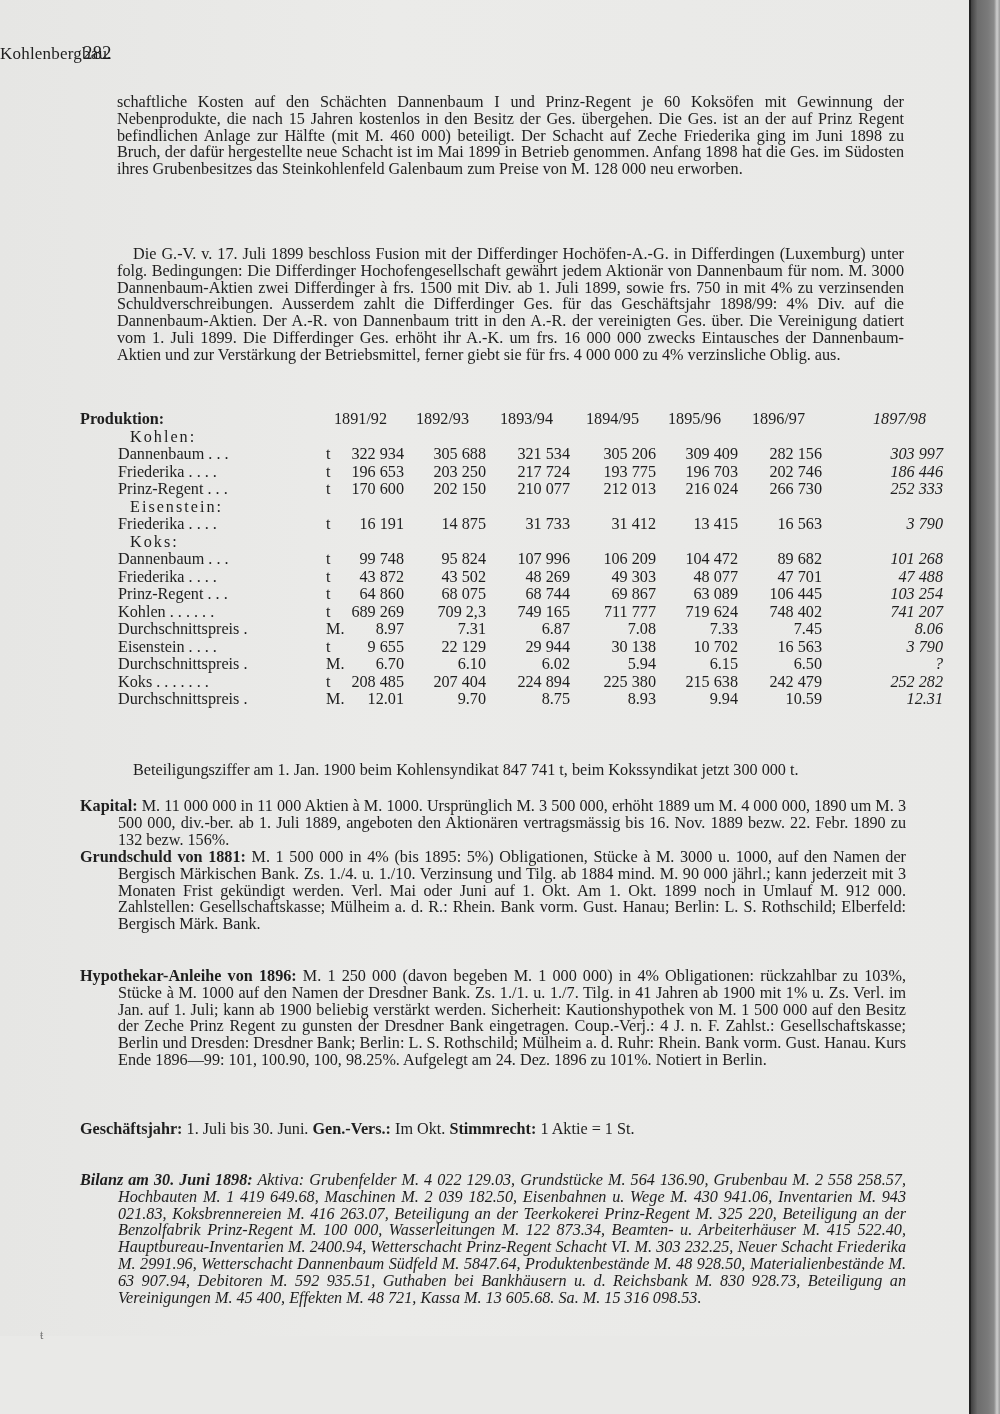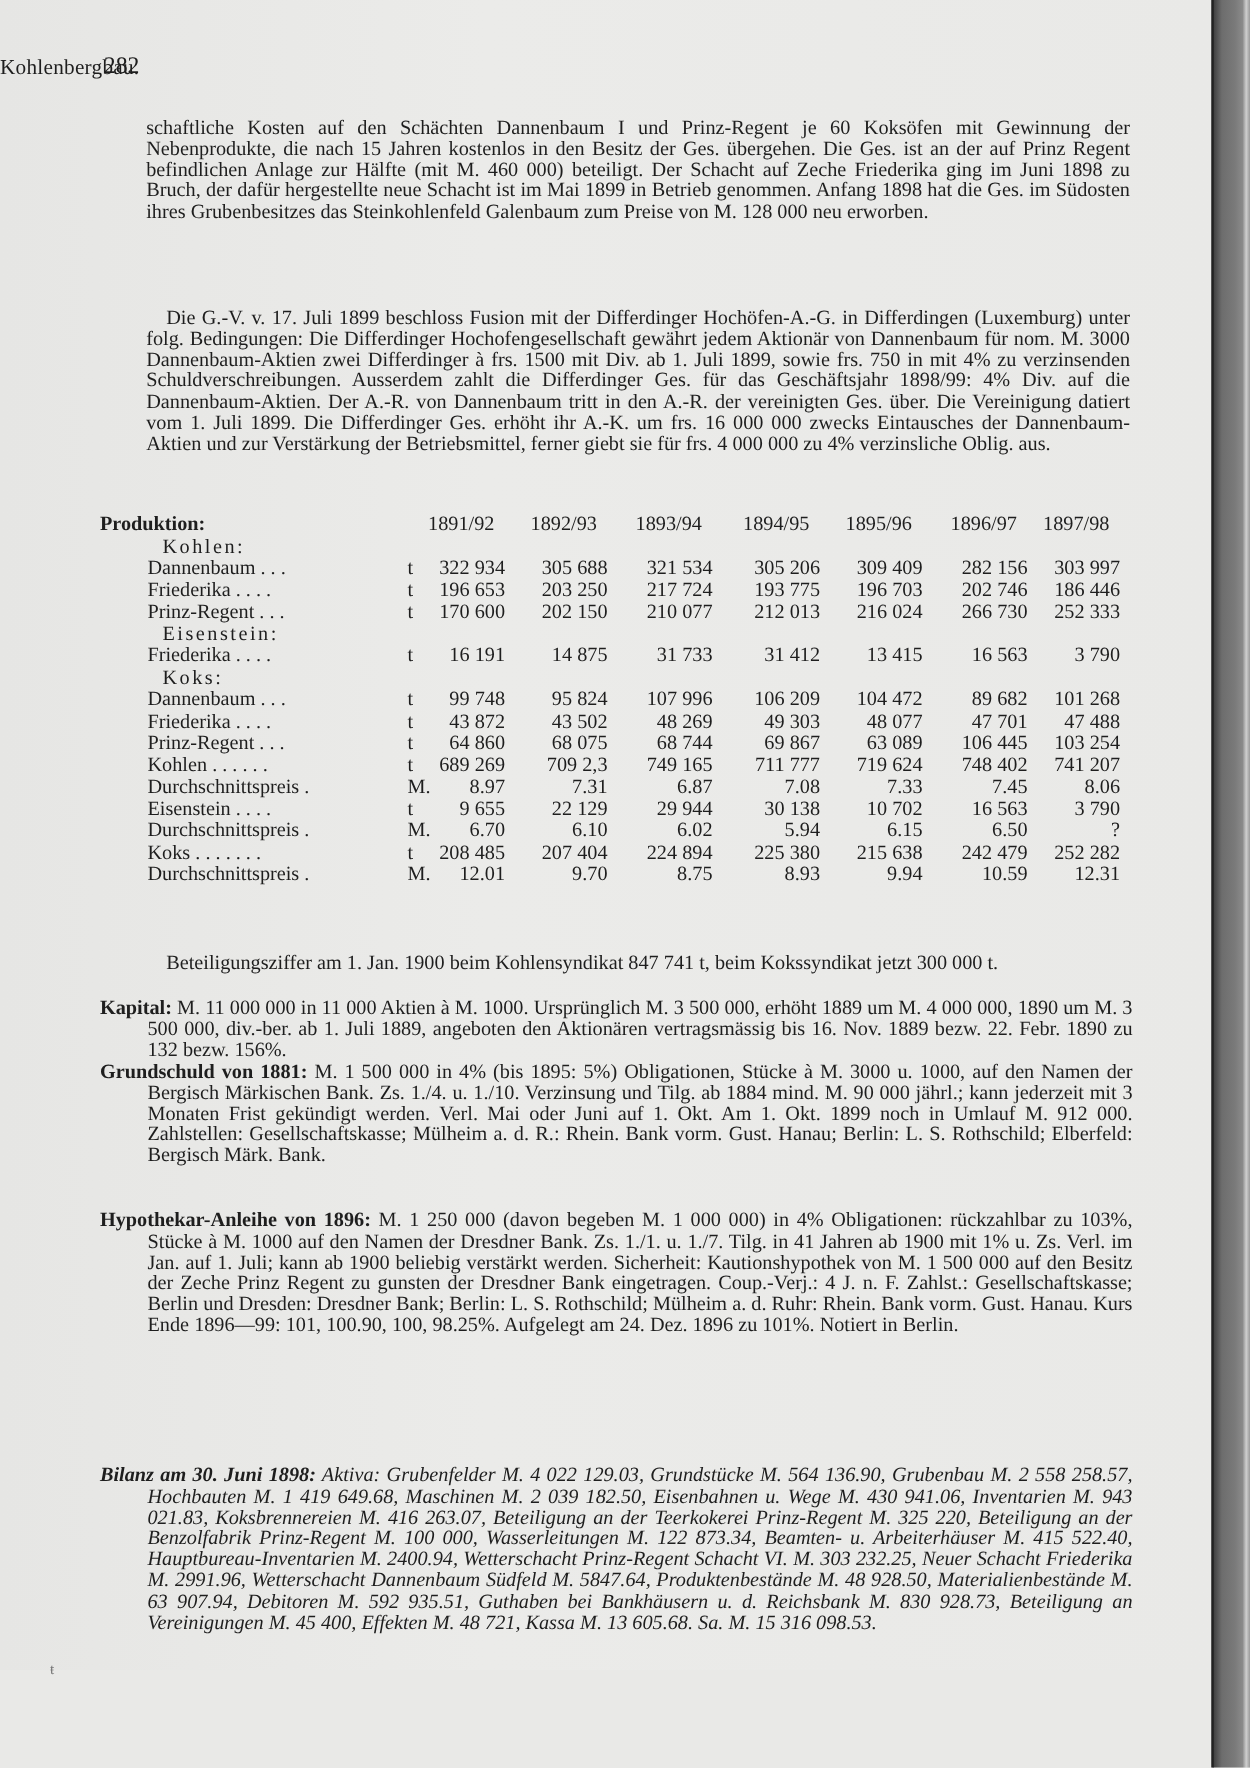--- a/index.html
+++ b/index.html
@@ -33,22 +33,22 @@
   .indent { text-indent: 16px; }
 
   .table { position: absolute; left: 80px; top: 410px; width: 830px; font-size: 16.2px; }
   .trow { position: relative; height: 17.5px; white-space: nowrap; }
   .trow .label { position: absolute; left: 38px; }
   .trow .sub { position: absolute; left: 50px; letter-spacing: 2px; }
   .trow .head { position: absolute; left: 0; font-weight: bold; }
   .trow .unit { position: absolute; left: 246px; width: 14px; text-align: left; }
   .trow .v { position: absolute; width: 70px; text-align: right; }
   .c0 { left: 254px; } .c1 { left: 336px; } .c2 { left: 420px; }
-  .c3 { left: 506px; } .c4 { left: 588px; } .c5 { left: 672px; } .c6 { left: 746px; }
-  .year { position: absolute; width: 70px; text-align: center; }
+  .c3 { left: 506px; } .c4 { left: 588px; } .c5 { left: 672px; } .c6 { left: 793px; font-style: italic; }
+  .year { position: absolute; width: 70px; text-align: left; }
 
   .section { position: absolute; left: 80px; width: 826px; font-size: 16.2px; line-height: 16.8px; text-align: justify; }
   .section p { margin: 0; padding-left: 38px; text-indent: -38px; }
   .section b { font-weight: bold; }
 </style>
 </head>
 <body>
 
 <div class="page">
   <div class="page-number">282</div>
@@ -235,20 +235,25 @@
   </div>
 
   <div class="section" style="top:849px;">
     <p><b>Grundschuld von 1881:</b> <span>M. 1 500 000 in 4% (bis 1895: 5%) Obligationen, Stücke à M. 3000 u. 1000, auf den Namen der Bergisch Märkischen Bank. Zs. 1./4. u. 1./10. Verzinsung und Tilg. ab 1884 mind. M. 90 000 jährl.; kann jederzeit mit 3 Monaten Frist gekündigt werden. Verl. Mai oder Juni auf 1. Okt. Am 1. Okt. 1899 noch in Umlauf M. 912 000. Zahlstellen: Gesellschaftskasse; Mülheim a. d. R.: Rhein. Bank vorm. Gust. Hanau; Berlin: L. S. Rothschild; Elberfeld: Bergisch Märk. Bank.</span></p>
   </div>
 
   <div class="section" style="top:968px;">
     <p><b>Hypothekar-Anleihe von 1896:</b> <span>M. 1 250 000 (davon begeben M. 1 000 000) in 4% Obligationen: rückzahlbar zu 103%, Stücke à M. 1000 auf den Namen der Dresdner Bank. Zs. 1./1. u. 1./7. Tilg. in 41 Jahren ab 1900 mit 1% u. Zs. Verl. im Jan. auf 1. Juli; kann ab 1900 beliebig verstärkt werden. Sicherheit: Kautionshypothek von M. 1 500 000 auf den Besitz der Zeche Prinz Regent zu gunsten der Dresdner Bank eingetragen. Coup.-Verj.: 4 J. n. F. Zahlst.: Gesellschaftskasse; Berlin und Dresden: Dresdner Bank; Berlin: L. S. Rothschild; Mülheim a. d. Ruhr: Rhein. Bank vorm. Gust. Hanau. Kurs Ende 1896—99: 101, 100.90, 100, 98.25%. Aufgelegt am 24. Dez. 1896 zu 101%. Notiert in Berlin.</span></p>
   </div>
 
+  <div class="section" style="top:1121px;">
+    <p><b>Geschäftsjahr:</b> <span>1. Juli bis 30. Juni.</span>
+      <b>Gen.-Vers.:</b> <span>Im Okt.</span>
+      <b>Stimmrecht:</b> <span>1 Aktie = 1 St.</span></p>
+  </div>
 
 
   <div class="section" style="top:1172px;font-style:italic;">
     <p><b>Bilanz am 30. Juni 1898:</b> <span>Aktiva: Grubenfelder M. 4 022 129.03, Grundstücke M. 564 136.90, Grubenbau M. 2 558 258.57, Hochbauten M. 1 419 649.68, Maschinen M. 2 039 182.50, Eisenbahnen u. Wege M. 430 941.06, Inventarien M. 943 021.83, Koksbrennereien M. 416 263.07, Beteiligung an der Teerkokerei Prinz-Regent M. 325 220, Beteiligung an der Benzolfabrik Prinz-Regent M. 100 000, Wasserleitungen M. 122 873.34, Beamten- u. Arbeiterhäuser M. 415 522.40, Hauptbureau-Inventarien M. 2400.94, Wetterschacht Prinz-Regent Schacht VI. M. 303 232.25, Neuer Schacht Friederika M. 2991.96, Wetterschacht Dannenbaum Südfeld M. 5847.64, Produktenbestände M. 48 928.50, Materialienbestände M. 63 907.94, Debitoren M. 592 935.51, Guthaben bei Bankhäusern u. d. Reichsbank M. 830 928.73, Beteiligung an Vereinigungen M. 45 400, Effekten M. 48 721, Kassa M. 13 605.68. Sa. M. 15 316 098.53.</span></p>
   </div>
 
   <div class="mark">ŧ</div>
 </div>
 
 <div class="spine"></div>

